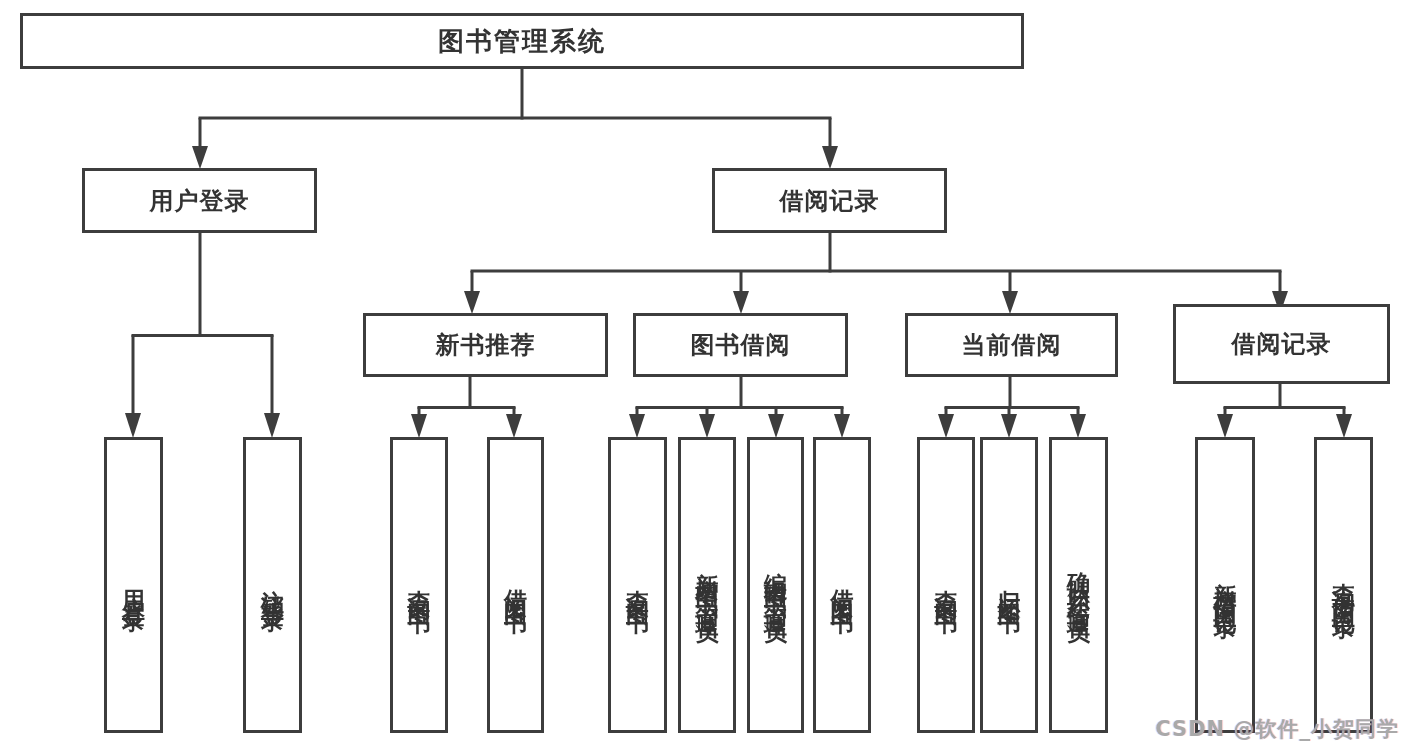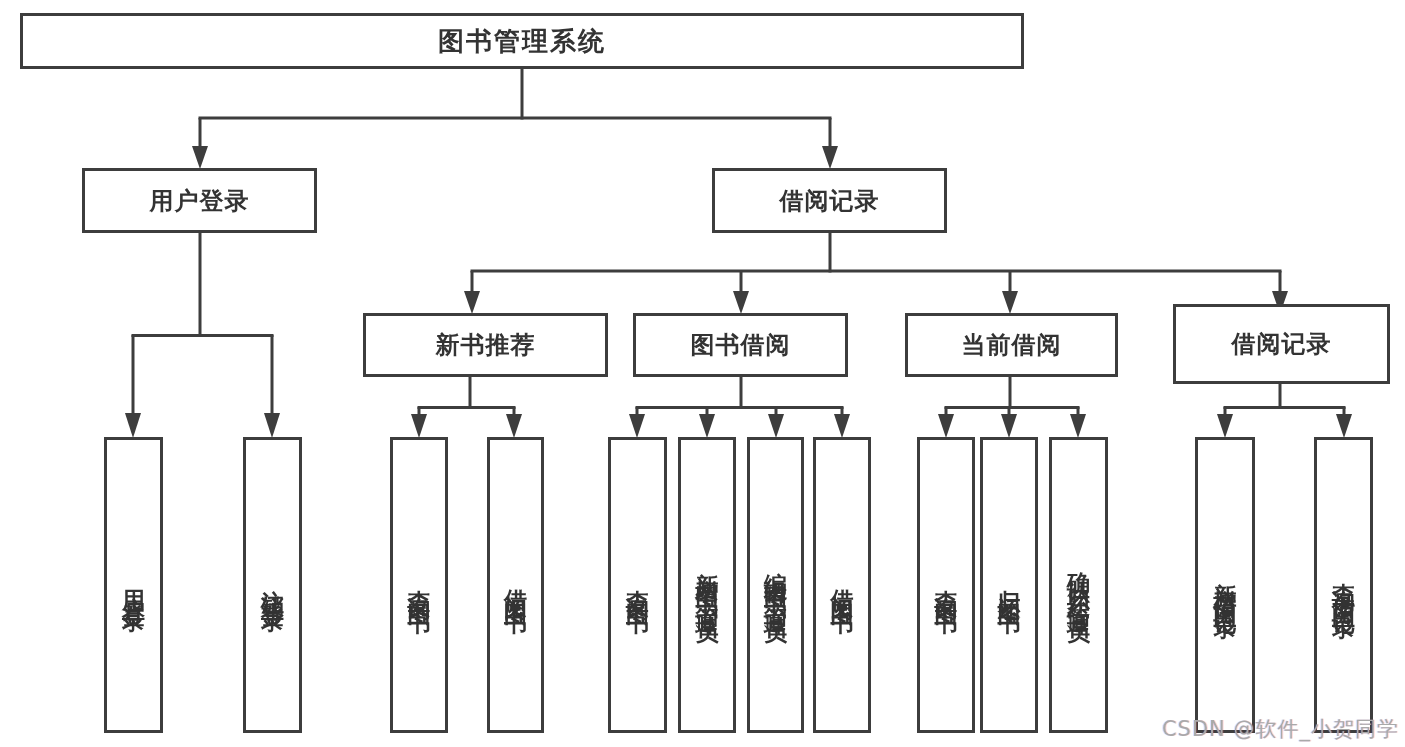--- a/index.html
+++ b/index.html
@@ -21,20 +21,21 @@
   .node.h span { font-size:24px; letter-spacing:1px; }
   .node.leaf span {
     writing-mode:vertical-rl; text-orientation:mixed;
     font-size:23px; letter-spacing:7px; line-height:1;
   }
   .watermark {
     position:absolute; right:6px; bottom:4px;
     font-size:21px; color:#a9a9a9; letter-spacing:1px;
     text-shadow:1px 0 0 rgba(255,90,90,.22), -1px 0 0 rgba(90,120,255,.22);
     white-space:nowrap;
+    font-weight:bold;
   }
 </style>
 </head>
 <body>
 
 <div class="canvas">
 
   <svg class="wires" viewBox="0 0 1405 747">
     <g>
       <line x1="522" y1="66" x2="522" y2="119.5"></line>

